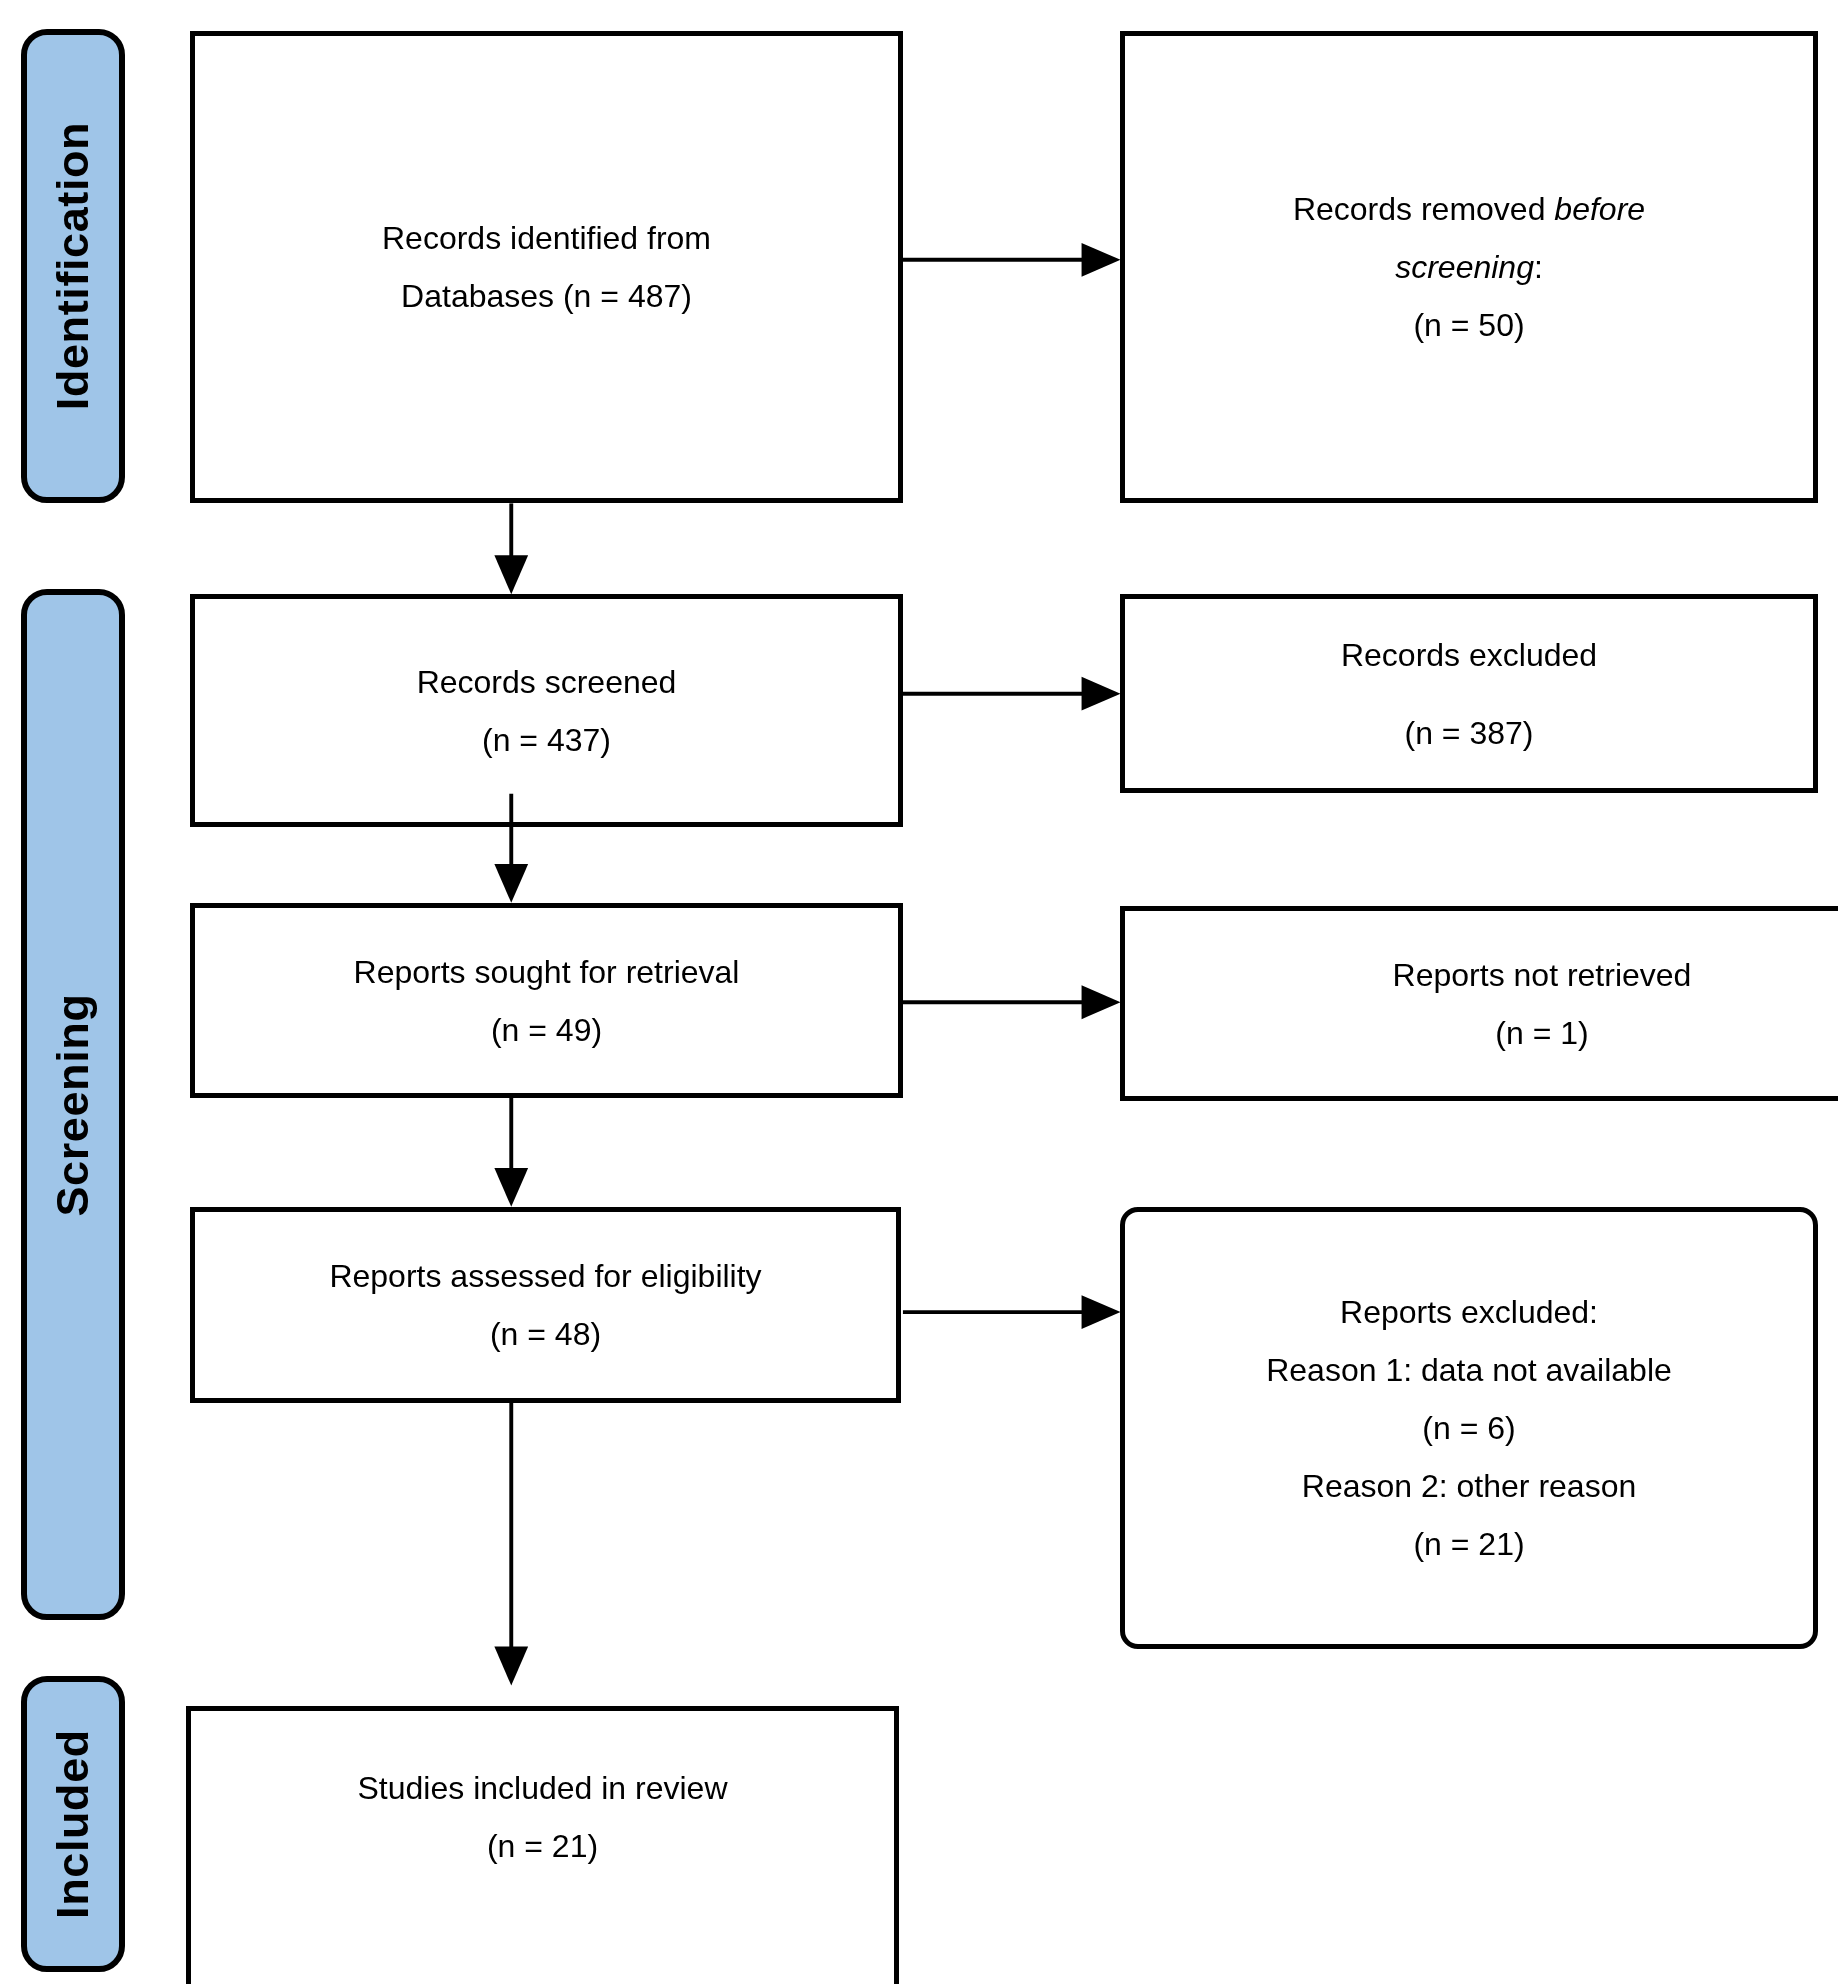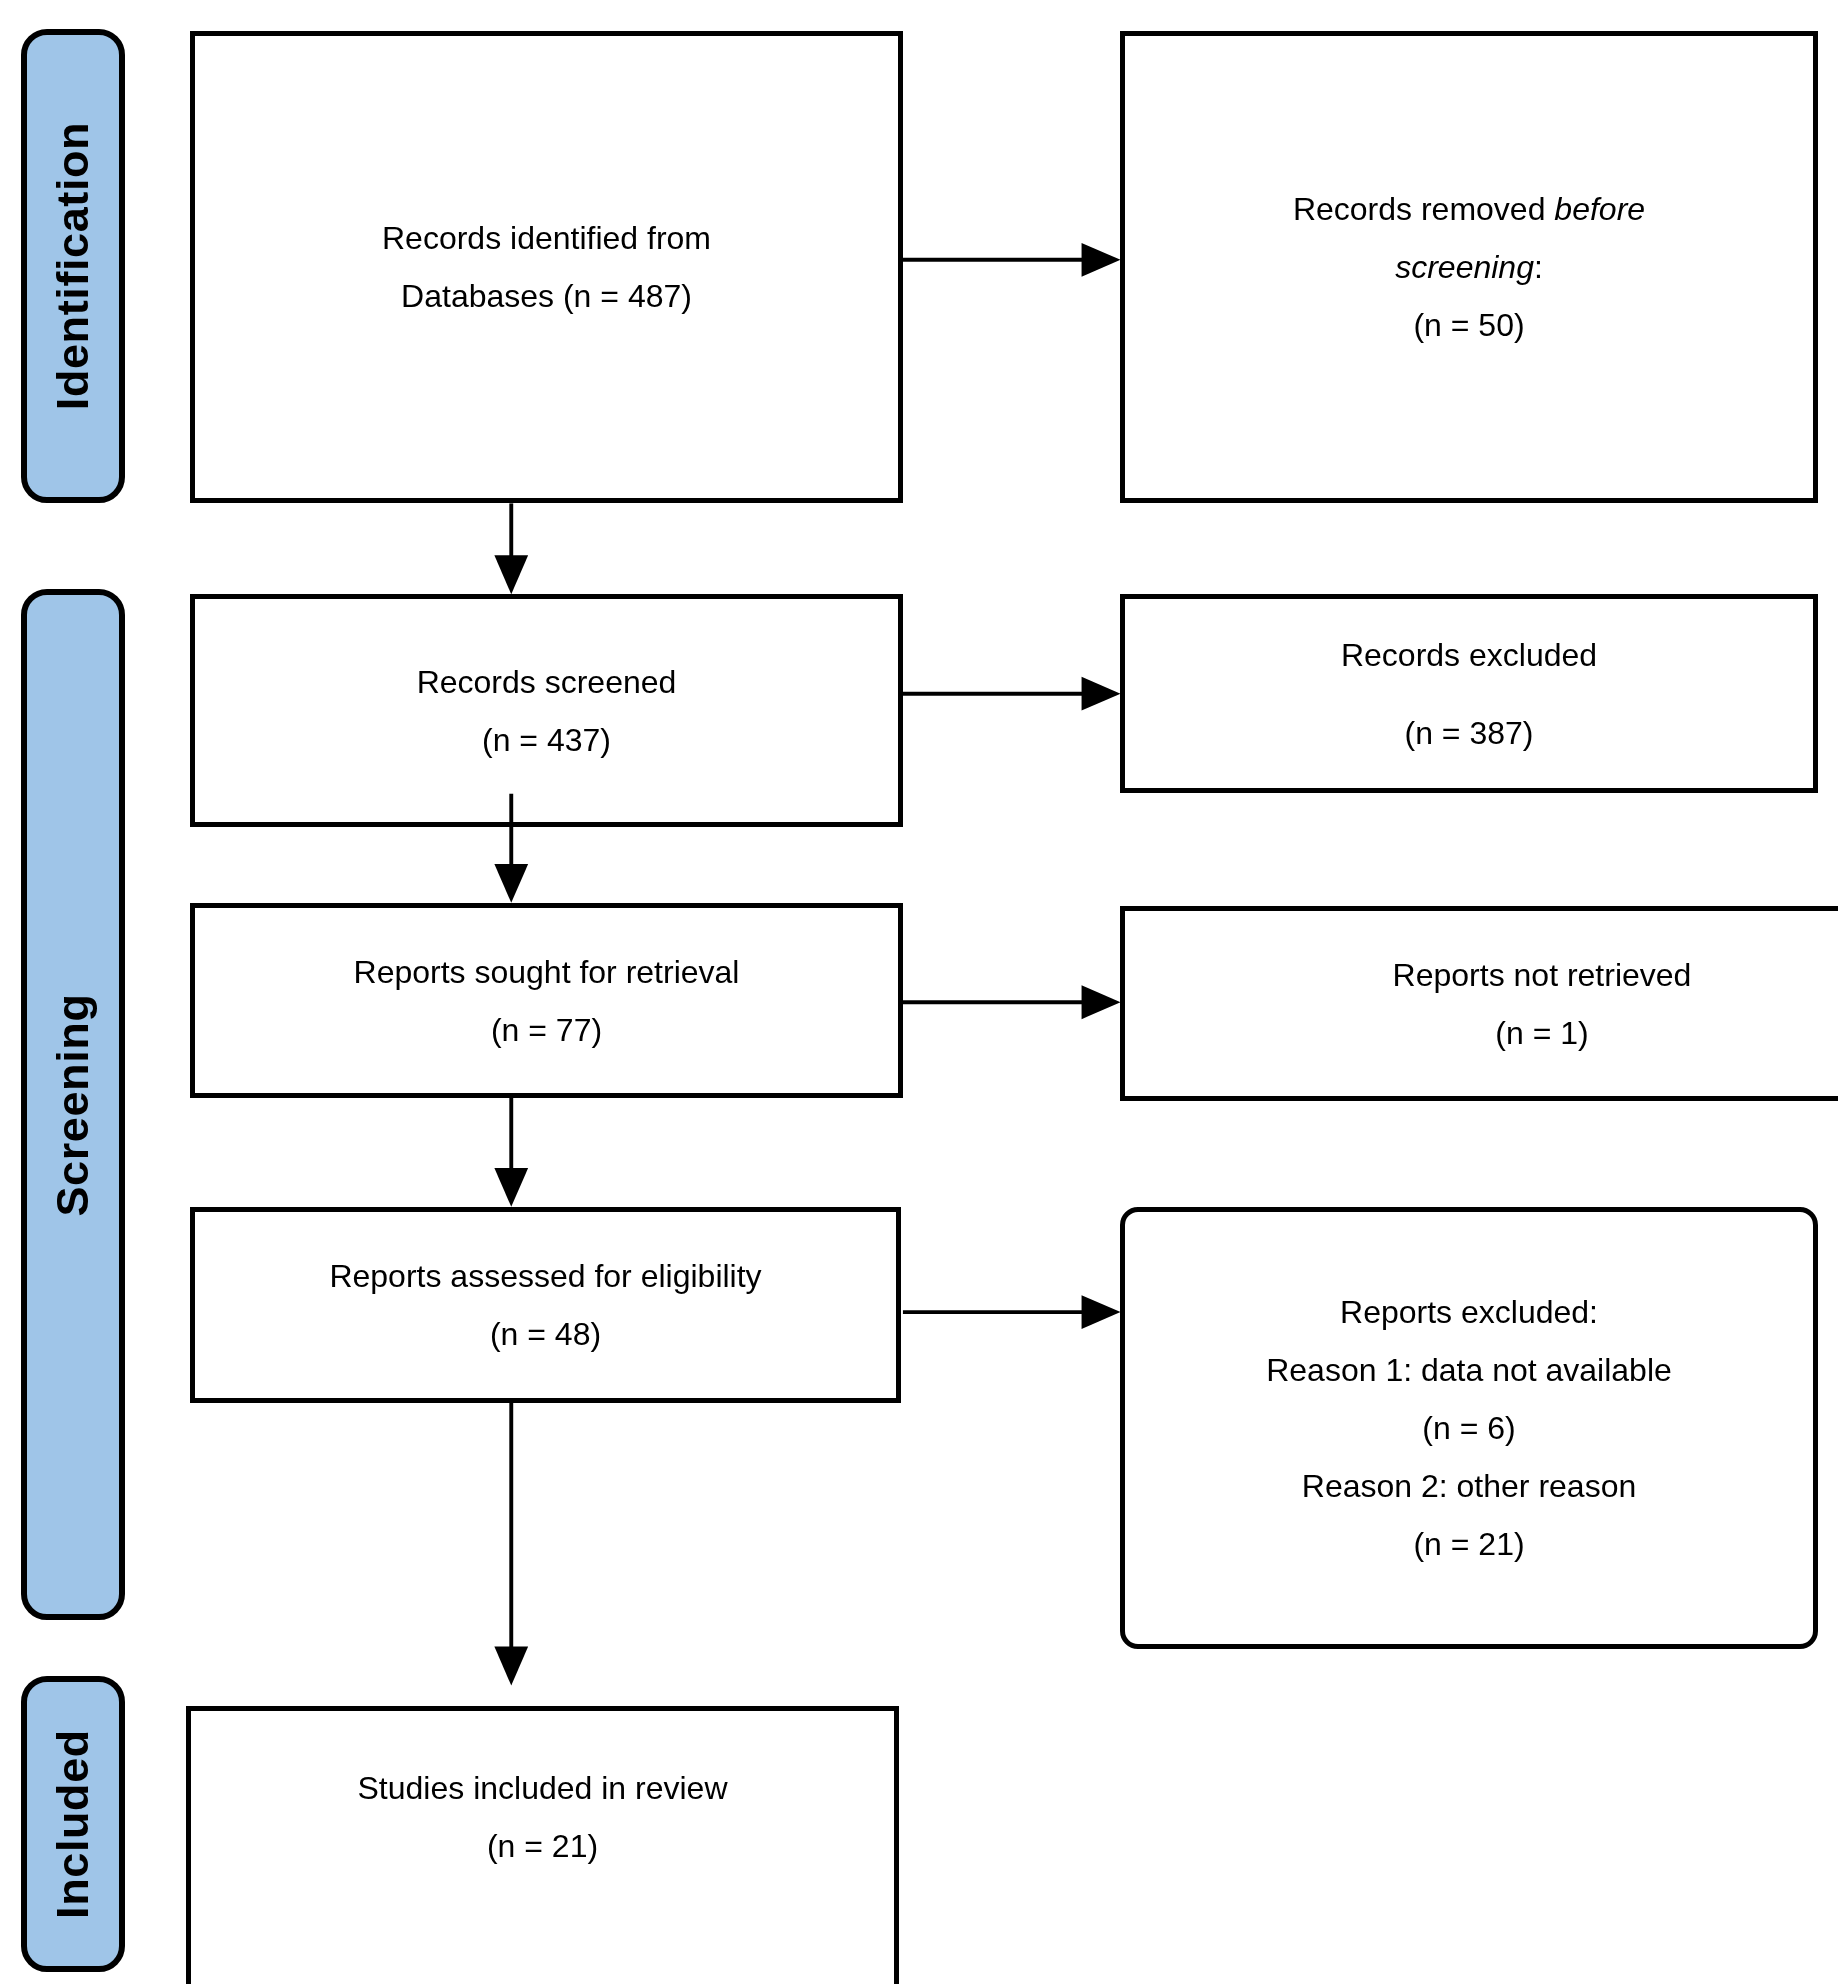--- a/index.html
+++ b/index.html
@@ -78,21 +78,21 @@
     <div class="line">Databases (n = 487)</div>
   </div>
 
   <div class="box" style="left:190px; top:594px; width:713px; height:233px;">
     <div class="line">Records screened</div>
     <div class="line">(n = 437)</div>
   </div>
 
   <div class="box" style="left:190px; top:903px; width:713px; height:195px;">
     <div class="line">Reports sought for retrieval</div>
-    <div class="line">(n = 77)</div>
+    <div class="line">(n = 49)</div>
   </div>
 
   <div class="box" style="left:190px; top:1207px; width:711px; height:196px;">
     <div class="line">Reports assessed for eligibility</div>
     <div class="line">(n = 48)</div>
   </div>
 
   <div class="box lift" style="left:186px; top:1686px; width:713px; height:286px;">
     <div class="line">Studies included in review</div>
     <div class="line">(n = 21)</div>

